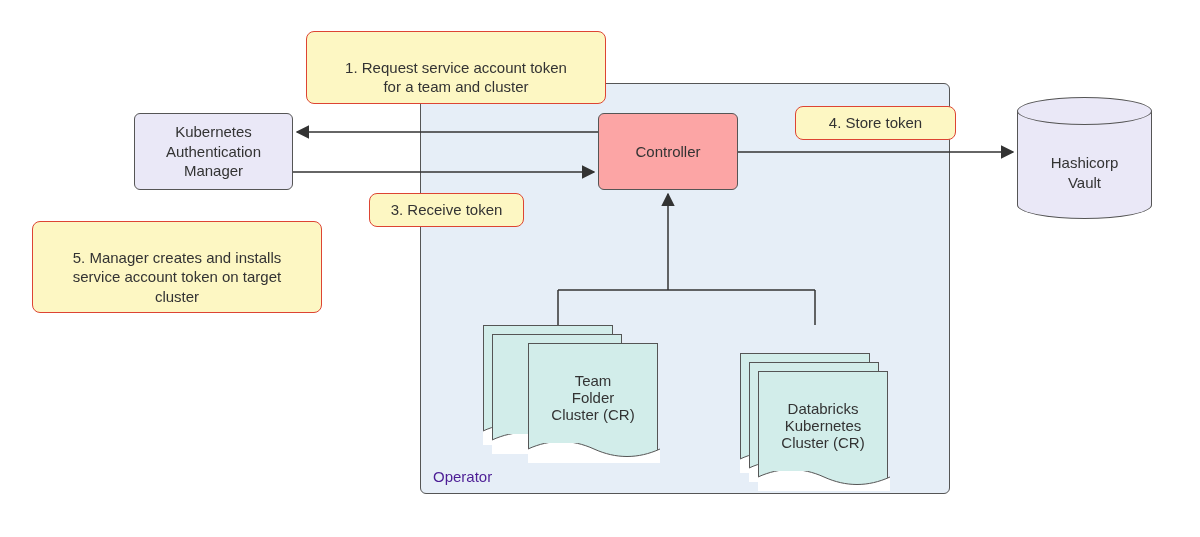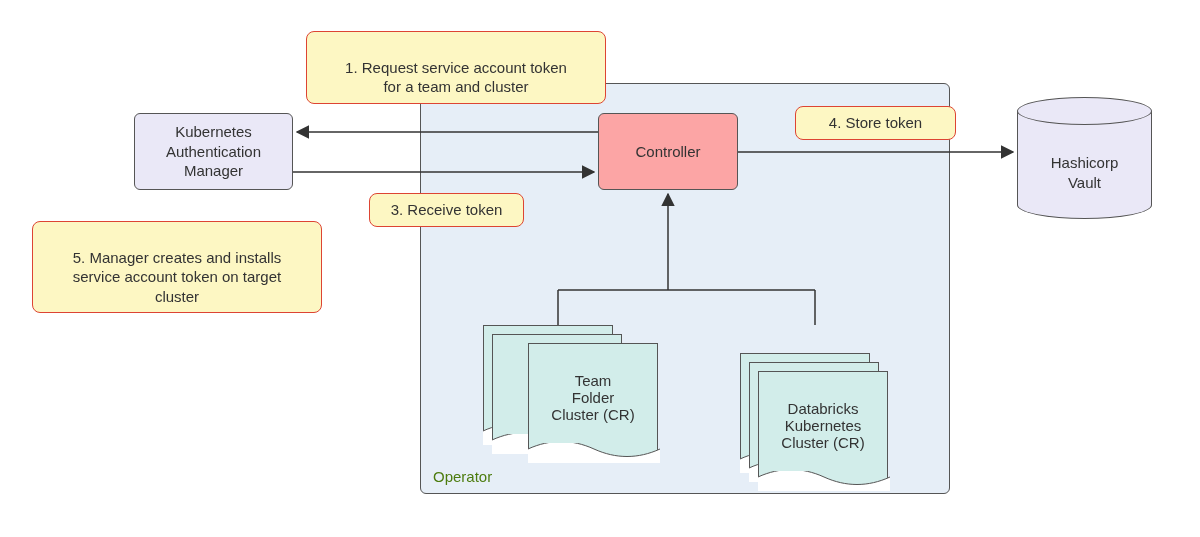--- a/index.html
+++ b/index.html
@@ -38,21 +38,21 @@
   .operator-box {
     position: absolute;
     border: 1px solid #555;
     border-radius: 6px;
     background: #e6eef7;
   }
   .operator-label {
     position: absolute;
     left: 12px;
     bottom: 8px;
-    color: #4d7c0f;
+    color: #4c1d95;
     text-align: right;
   }
   .kam {
     background: #eae8f7;
   }
   .controller {
     background: #fca5a5;
   }
   .doc-stack {
     position: absolute;

